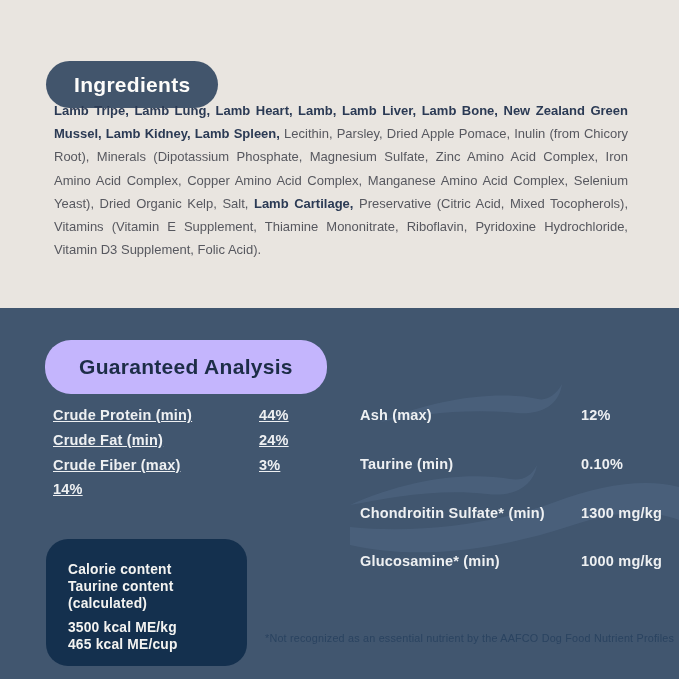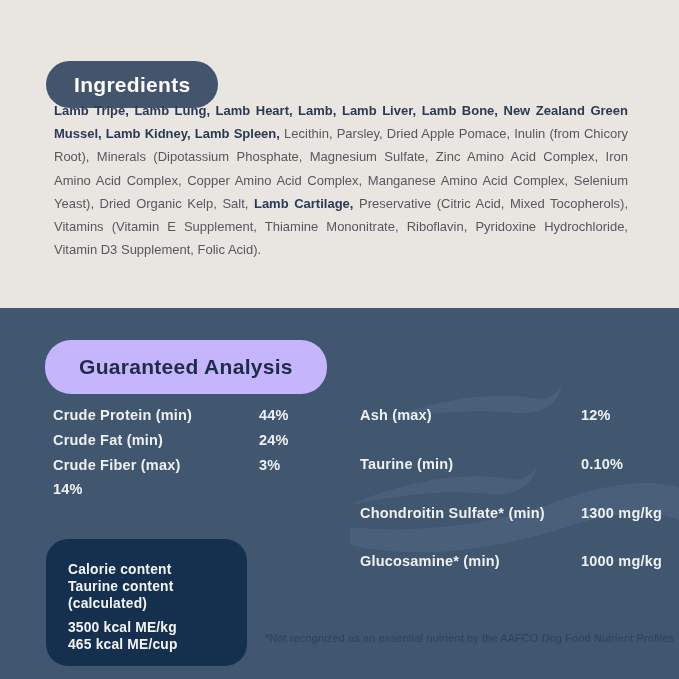--- a/index.html
+++ b/index.html
@@ -82,21 +82,21 @@
     font-weight: bold;
     letter-spacing: 0.2px;
   }
   .ga-col {
     position: absolute;
     top: 0;
     display: grid;
     grid-auto-rows: 24.8px;
     align-items: start;
   }
-  .ga-col-left  { left: 0;    width: 300px; grid-template-columns: 206px 1fr; }
+  .ga-col-left  { left: 0;    width: 300px; grid-template-columns: 206px 1fr; text-decoration: underline; }
   .ga-col-right { left: 307px; width: 267px; grid-template-columns: 197px 1fr; gap: 24px; }
   .ga-cell { white-space: nowrap; }
 
   .calorie-box {
     position: absolute;
     left: 46px; top: 231px;
     width: 201px; height: 127px;
     background: #14304e;
     border-radius: 22px;
     padding: 22px 14px 0 22px;

